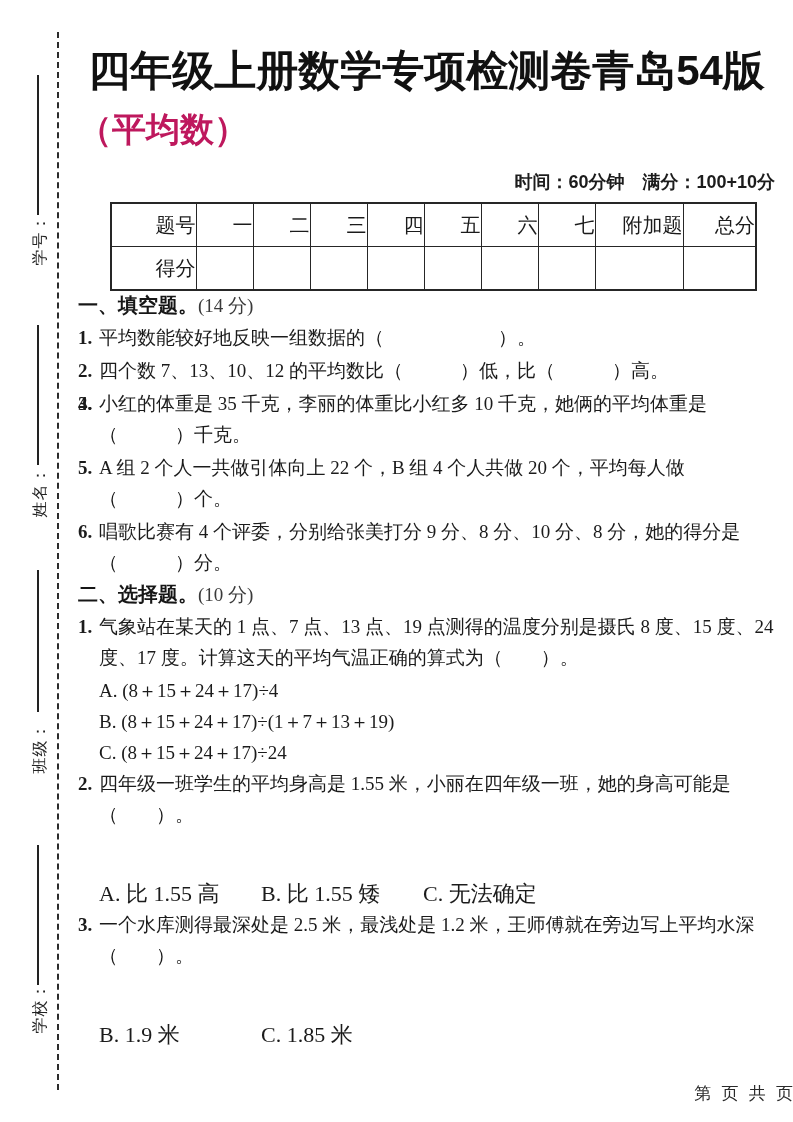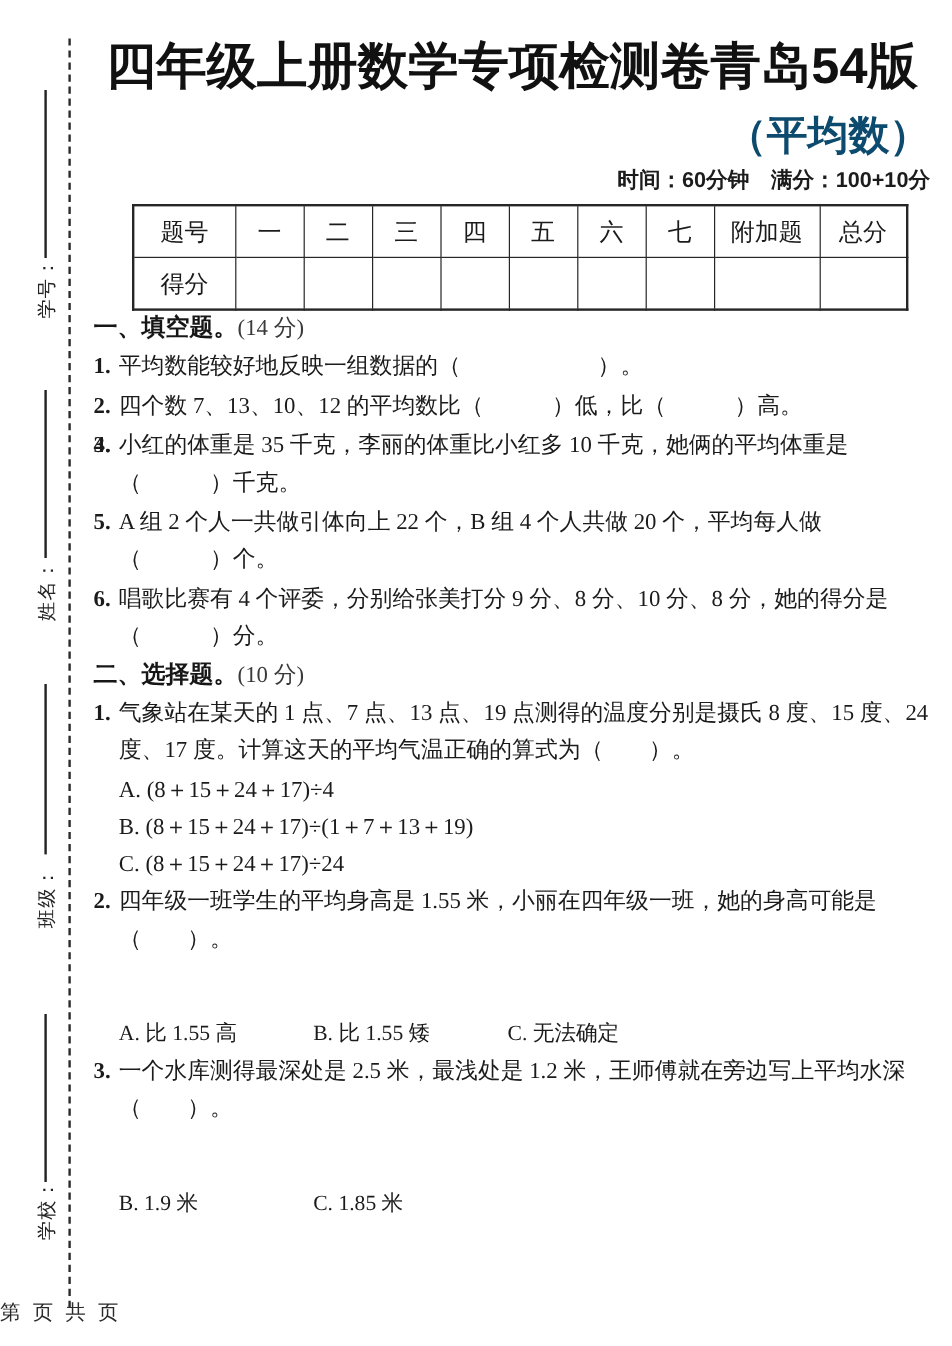--- a/index.html
+++ b/index.html
@@ -21,64 +21,64 @@
   }
   .side-label{
     position:absolute;width:74px;height:22px;left:3px;
     transform:rotate(-90deg);
     font-family:"Liberation Sans","DejaVu Sans",sans-serif;
     font-size:16px;color:#222;text-align:center;line-height:22px;
     letter-spacing:1px;
   }
   
   .main{
-    position:absolute;left:78px;top:26px;width:697px;
+    position:absolute;left:78px;top:42px;width:697px;
   }
   .exam-title{
     font-family:"Liberation Sans","DejaVu Sans",sans-serif;
     font-weight:bold;font-size:42px;line-height:58px;
     text-align:center;white-space:nowrap;color:#111;
   }
   .exam-subtitle{
     font-family:"Liberation Sans","DejaVu Sans",sans-serif;
     font-weight:bold;font-size:34px;line-height:50px;
-    text-align:right;margin-top:4px;color:#0c4a6e;
+    text-align:left;margin-top:4px;color:#be185d;
   }
   .exam-meta{
     font-family:"Liberation Sans","DejaVu Sans",sans-serif;
     font-weight:bold;font-size:18px;line-height:24px;
-    text-align:right;margin-top:0;color:#1c1c1c;
+    text-align:right;margin-top:16px;color:#1c1c1c;
   }
   
   table.score{
     border-collapse:collapse;table-layout:fixed;
     margin:8px 0 0 32px;width:645px;
     border:2.5px solid #262626;
   }
   table.score td{
     border:1.5px solid #262626;
-    height:42px;text-align:center;vertical-align:middle;
+    height:42px;text-align:right;vertical-align:middle;
     font-size:20px;color:#1b1b1b;padding:0;
   }
   
   .section-heading{font-size:20px;line-height:28px;}
   .section-heading .hd{font-weight:bold;color:#161616;}
   .section-heading .pts{font-size:19px;color:#3a3a3a;}
   .qlist{margin-top:2px;}
   .question{position:relative;padding-left:21px;font-size:19px;line-height:31px;margin-bottom:2px;}
   .qnum{position:absolute;left:0;top:0;font-weight:bold;}
   .opts-stacked .opt{font-size:19px;line-height:31px;}
-  .opts-inline{display:flex;font-size:18px;line-height:31px;margin-top:48px;}
+  .opts-inline{display:flex;font-size:22px;line-height:31px;margin-top:48px;}
   .opts-inline .opt{width:162px;flex:0 0 auto;}
   .opts-inline .opt:last-child{width:auto;}
   .options-wrap{padding-left:21px;}
   
   .page-footer{
     position:absolute;left:0;top:1082px;width:793px;
-    text-align:left;font-size:17px;color:#2a2a2a;word-spacing:6px;
+    text-align:right;font-size:17px;color:#2a2a2a;word-spacing:6px;
   }
 </style>
 </head>
 <body>
 
 <div class="page">
 
   <div class="margin-rule"></div>
 
   <div class="side-line" style="top:75px;height:140px;"></div>

